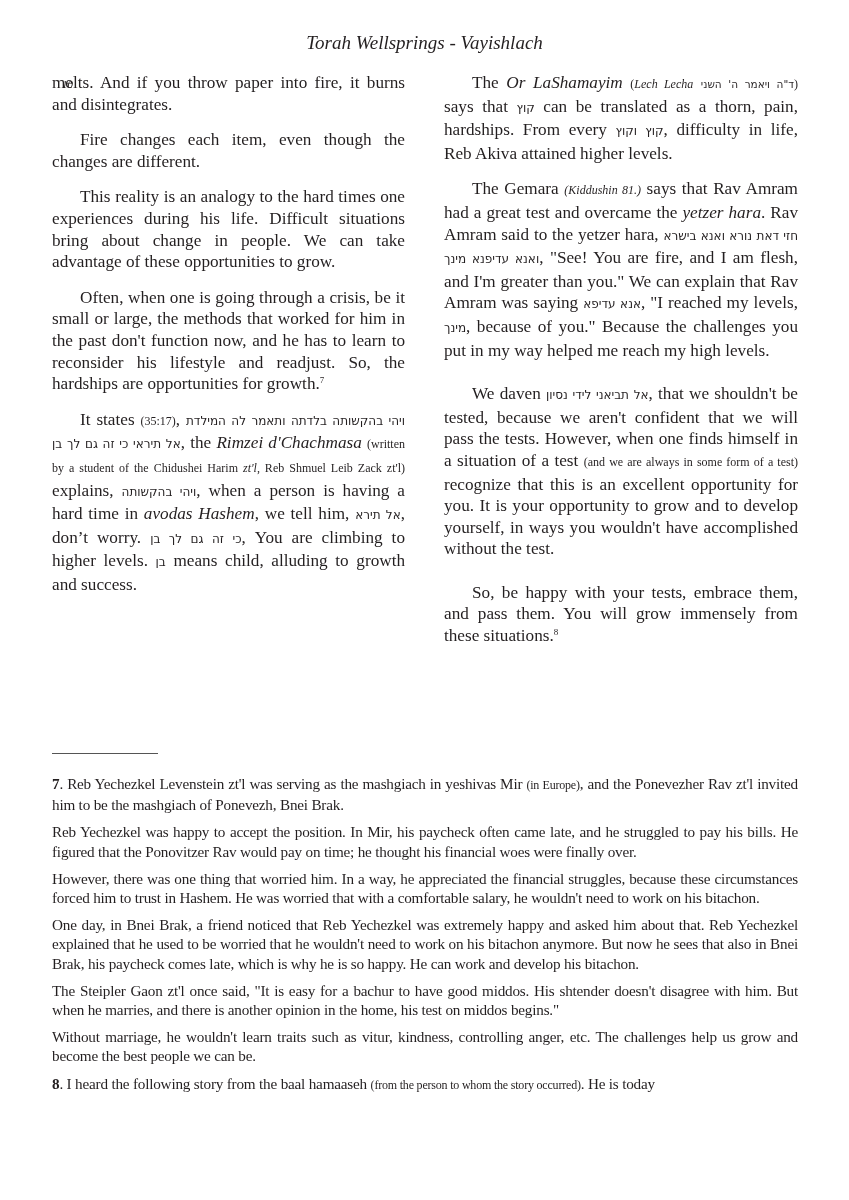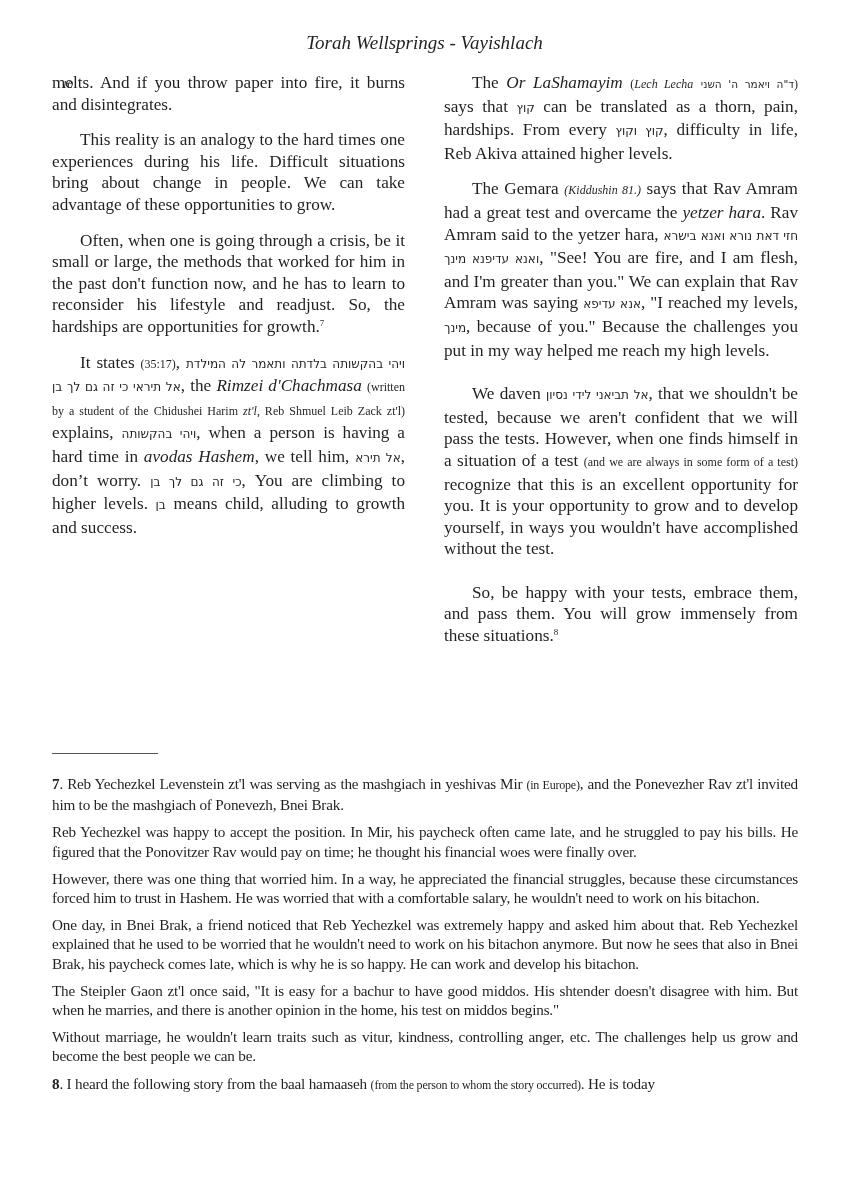--- a/index.html
+++ b/index.html
@@ -47,20 +47,21 @@
 </head>
 <body>
 
 <div class="header">
   <span class="page-number">10</span>
   <div class="running-title">Torah Wellsprings - Vayishlach</div>
 </div>
 
 <div class="columns col">
   <p class="noindent">melts. And if you throw paper into fire, it burns and disintegrates.</p>
+  <p>Fire changes each item, even though the changes are different.</p>
   <p>This reality is an analogy to the hard times one experiences during his life. Difficult situations bring about change in people. We can take advantage of these opportunities to grow.</p>
   <p><span>Often, when one is going through a crisis, be it small or large, the methods that worked for him in the past don't function now, and he has to learn to reconsider his lifestyle and readjust. So, the hardships are opportunities for growth.</span><sup>7</sup></p>
   <p><span>It states </span><span class="small">(35:17)</span><span>, </span><span class="he">ויהי בהקשותה בלדתה ותאמר לה המילדת אל תיראי כי זה גם לך בן</span><span>, the </span><i>Rimzei d'Chachmasa</i> <span class="small">(written by a student of the Chidushei Harim </span><i class="small">zt'l</i><span class="small">, Reb Shmuel Leib Zack zt'l)</span><span> explains, </span><span class="he">ויהי בהקשותה</span><span>, when a person is having a hard time in </span><i>avodas Hashem</i><span>, we tell him, </span><span class="he">אל תירא</span><span>, don’t worry. </span><span class="he">כי זה גם לך בן</span><span>, You are climbing to higher levels. </span><span class="he">בן</span><span> means child, alluding to growth and success.</span></p>
 </div>
 
 <div class="columns col col-right">
   <p><span>The </span><i>Or LaShamayim</i> <span class="small">(</span><i class="small">Lech Lecha</i> <span class="he-s">ד"ה ויאמר ה' השני</span><span class="small">)</span><span> says that </span><span class="he">קוץ</span><span> can be translated as a thorn, pain, hardships. From every </span><span class="he">קוץ וקוץ</span><span>, difficulty in life, Reb Akiva attained higher levels.</span></p>
   <p><span>The Gemara </span><i class="small">(Kiddushin 81.)</i><span> says that Rav Amram had a great test and overcame the </span><i>yetzer hara</i><span>. Rav Amram said to the yetzer hara, </span><span class="he">חזי דאת נורא ואנא בישרא ואנא עדיפנא מינך</span><span>, "See! You are fire, and I am flesh, and I'm greater than you." We can explain that Rav Amram was saying </span><span class="he">אנא עדיפא</span><span>, "I reached my levels, </span><span class="he">מינך</span><span>, because of you." Because the challenges you put in my way helped me reach my high levels.</span></p>
   <p style="margin-top:22px"><span>We daven </span><span class="he">אל תביאני לידי נסיון</span><span>, that we shouldn't be tested, because we aren't confident that we will pass the tests. However, when one finds himself in a situation of a test </span><span class="small">(and we are always in some form of a test)</span><span> recognize that this is an excellent opportunity for you. It is your opportunity to grow and to develop yourself, in ways you wouldn't have accomplished without the test.</span></p>
   <p style="margin-top:22px"><span>So, be happy with your tests, embrace them, and pass them. You will grow immensely from these situations.</span><sup>8</sup></p>

